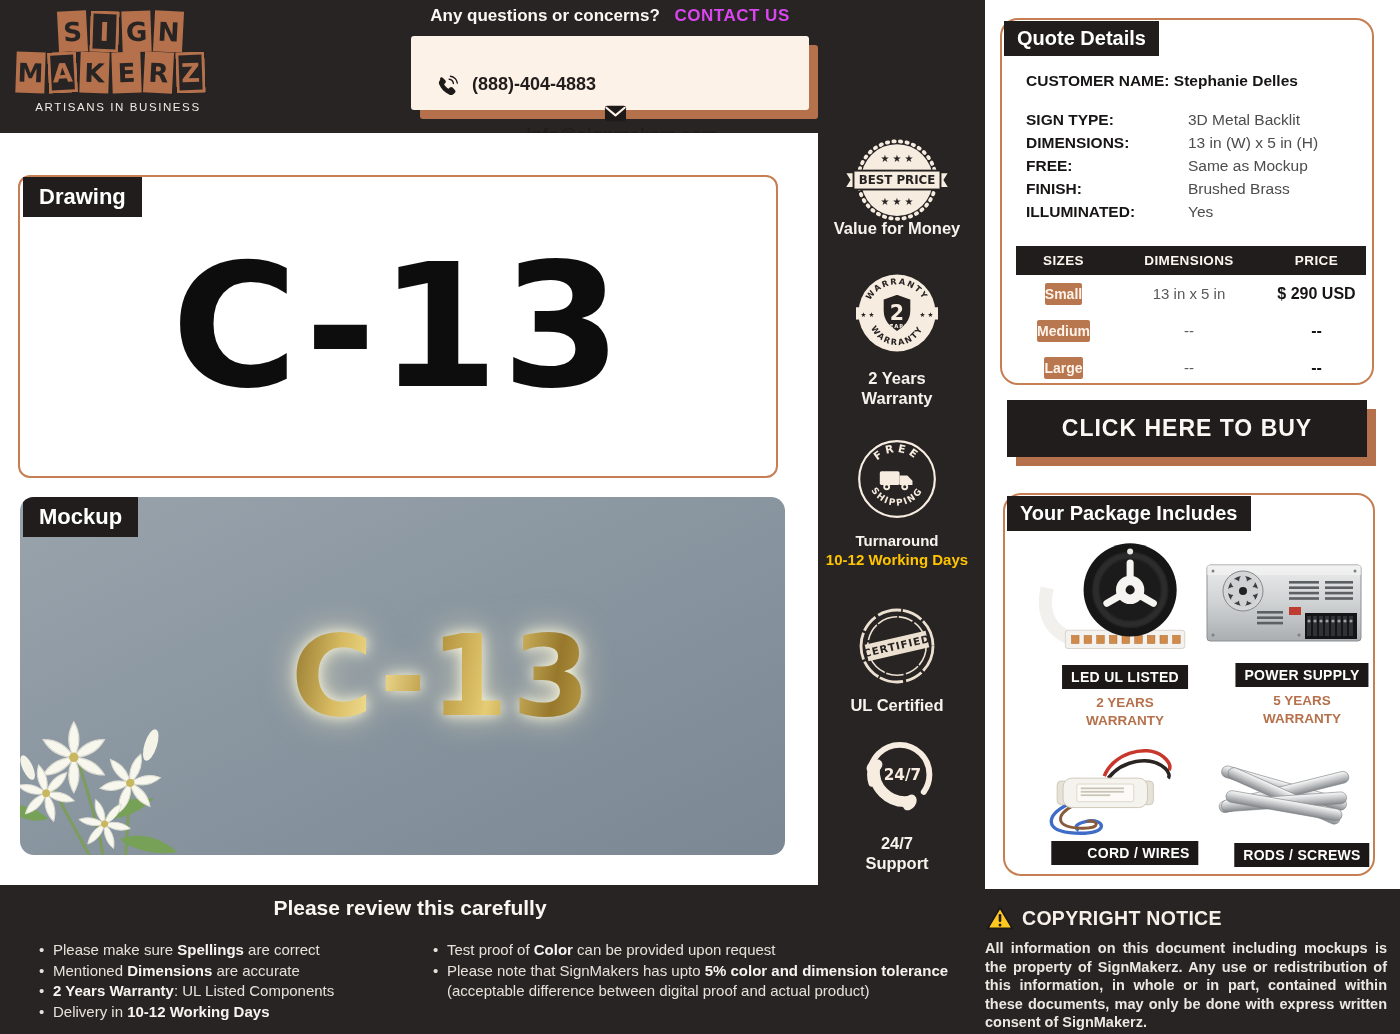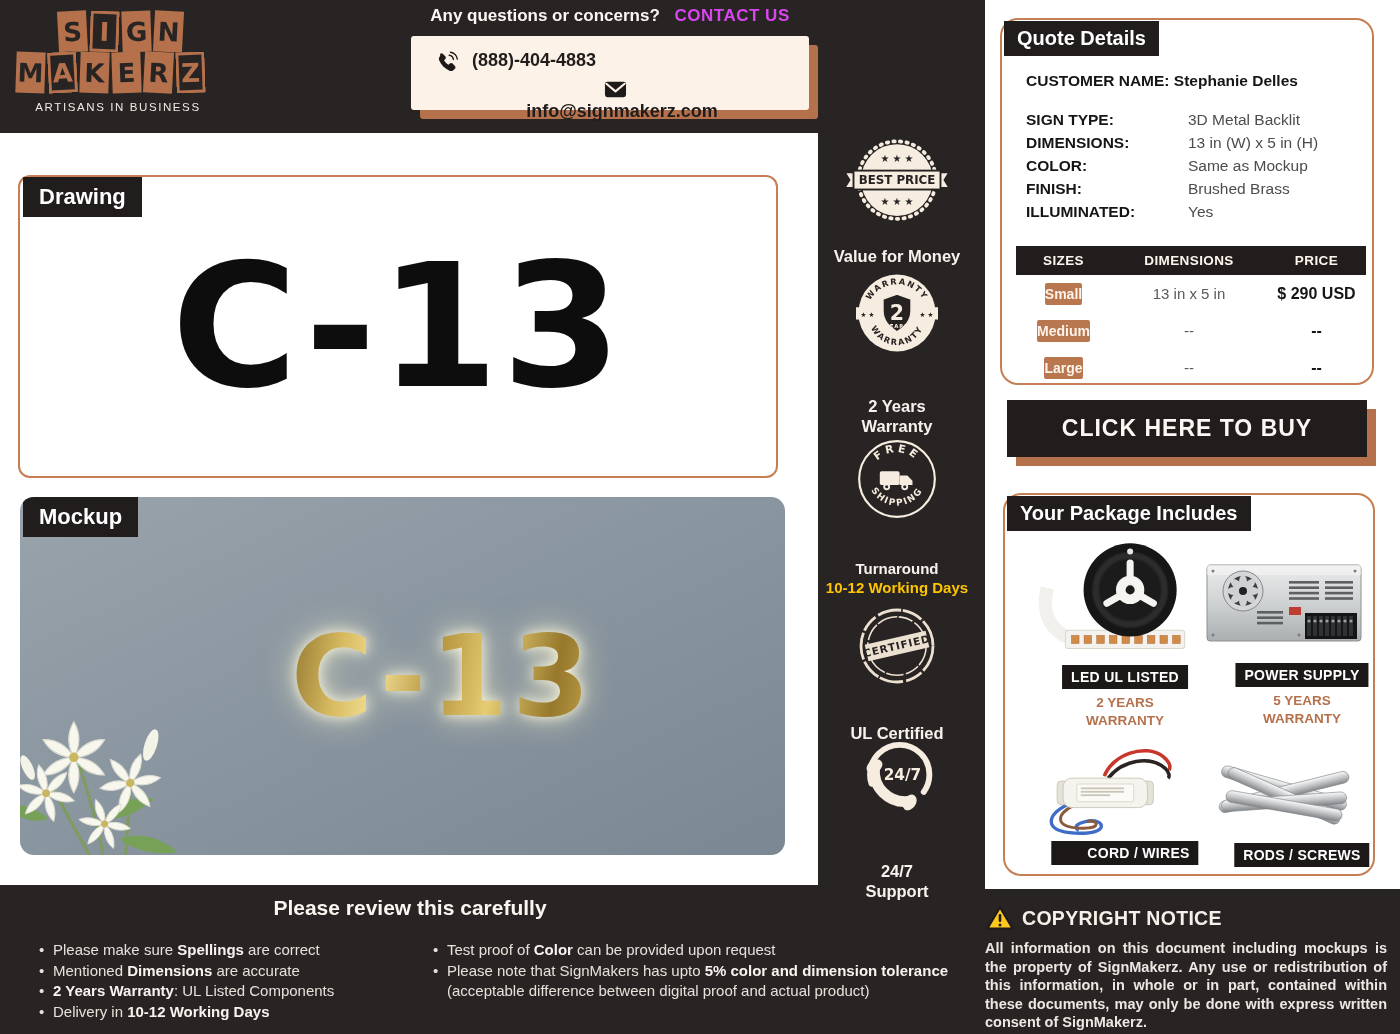--- a/index.html
+++ b/index.html
@@ -16,21 +16,21 @@
   .tile.solid{background:#b5714c;color:#282424;}
   .tile.outline{background:#282424;color:#b5714c;box-shadow:inset 0 0 0 3px #b5714c;}
   .tagline{margin-top:7px;text-align:center;color:#f1ebe4;font-size:11.5px;letter-spacing:1.6px;width:208px;}
 
   
   .hdr-q{position:absolute;left:400px;top:6px;width:420px;text-align:center;
          font-size:17px;font-weight:700;color:#fbf7f2;}
   .contact-us{color:#d946ef;margin-left:10px;letter-spacing:.5px;cursor:pointer;}
   .contact-card{position:absolute;left:411px;top:36px;width:398px;height:74px;background:#fdf2e7;
                 border-radius:3px;box-shadow:9px 9px 0 0 #b5714c;padding:11px 0 0 24px;box-sizing:border-box;}
-  .contact-row{display:flex;align-items:center;height:26px;font-size:18px;font-weight:700;color:#211d1d;}
+  .contact-row{display:flex;align-items:center;height:26px;font-size:18px;font-weight:700;color:#211d1d;margin-top:24px;}
   .contact-row + .contact-row{margin-top:5px;flex-direction:column;}
   .cicon{width:23px;height:23px;margin-right:14px;flex:none;}
 
   
   .left-col{position:absolute;left:0;top:133px;width:818px;height:752px;background:#ffffff;}
   .corner-label{position:absolute;top:0;left:3px;background:#211d1d;color:#fff;font-weight:700;
                 font-size:22px;padding:7px 16px;z-index:3;}
   .draw-box{position:absolute;left:18px;top:42px;width:760px;height:303px;border:2px solid #c57f53;
             border-radius:12px;display:flex;align-items:center;justify-content:center;box-sizing:border-box;text-align:right;}
   .draw-text{font-size:172px;font-weight:700;color:#0d0d0d;letter-spacing:3px;
@@ -45,21 +45,21 @@
   .flowers{position:absolute;left:-14px;bottom:-10px;width:310px;height:200px;}
 
   
   .badge{position:absolute;}
   #bp{left:845px;top:134px;width:104px;height:94px;}
   #bw{left:856px;top:272px;width:82px;height:82px;}
   #bs{left:854px;top:436px;width:86px;height:86px;}
   #bc{left:857px;top:606px;width:80px;height:80px;}
   #b24{left:851px;top:734px;width:92px;height:90px;}
   .badge text{font-family:"DejaVu Sans","Liberation Sans",sans-serif;}
-  .bcap{position:absolute;left:807px;width:180px;text-align:center;color:#f7f2ec;font-weight:700;margin-top:28px;}
+  .bcap{position:absolute;left:807px;width:180px;text-align:center;color:#f7f2ec;font-weight:700;}
   #cap-bp{top:219px;font-size:16.5px;}
   #cap-bw{top:368px;font-size:16.5px;line-height:20px;}
   #cap-bs{top:531px;font-size:15px;line-height:19px;}
   .yellow{color:#ffc400;}
   #cap-bc{top:696px;font-size:16.5px;}
   #cap-b24{top:833px;font-size:16.5px;line-height:20px;}
 
   
   .right-col{position:absolute;left:985px;top:0;width:415px;height:889px;background:#ffffff;}
   .quote-panel{position:absolute;left:15px;top:18px;width:374px;height:367px;border:2px solid #c57f53;
@@ -290,21 +290,21 @@
       <div class="specs">
         <div class="spec-row">
             <span class="spec-label">SIGN TYPE:</span>
             <span class="spec-value">3D Metal Backlit</span>
           </div>
         <div class="spec-row">
             <span class="spec-label">DIMENSIONS:</span>
             <span class="spec-value">13 in (W) x 5 in (H)</span>
           </div>
         <div class="spec-row">
-            <span class="spec-label">COLOR:</span>
+            <span class="spec-label">FREE:</span>
             <span class="spec-value">Same as Mockup</span>
           </div>
         <div class="spec-row">
             <span class="spec-label">FINISH:</span>
             <span class="spec-value">Brushed Brass</span>
           </div>
         <div class="spec-row">
             <span class="spec-label">ILLUMINATED:</span>
             <span class="spec-value">Yes</span>
           </div>

